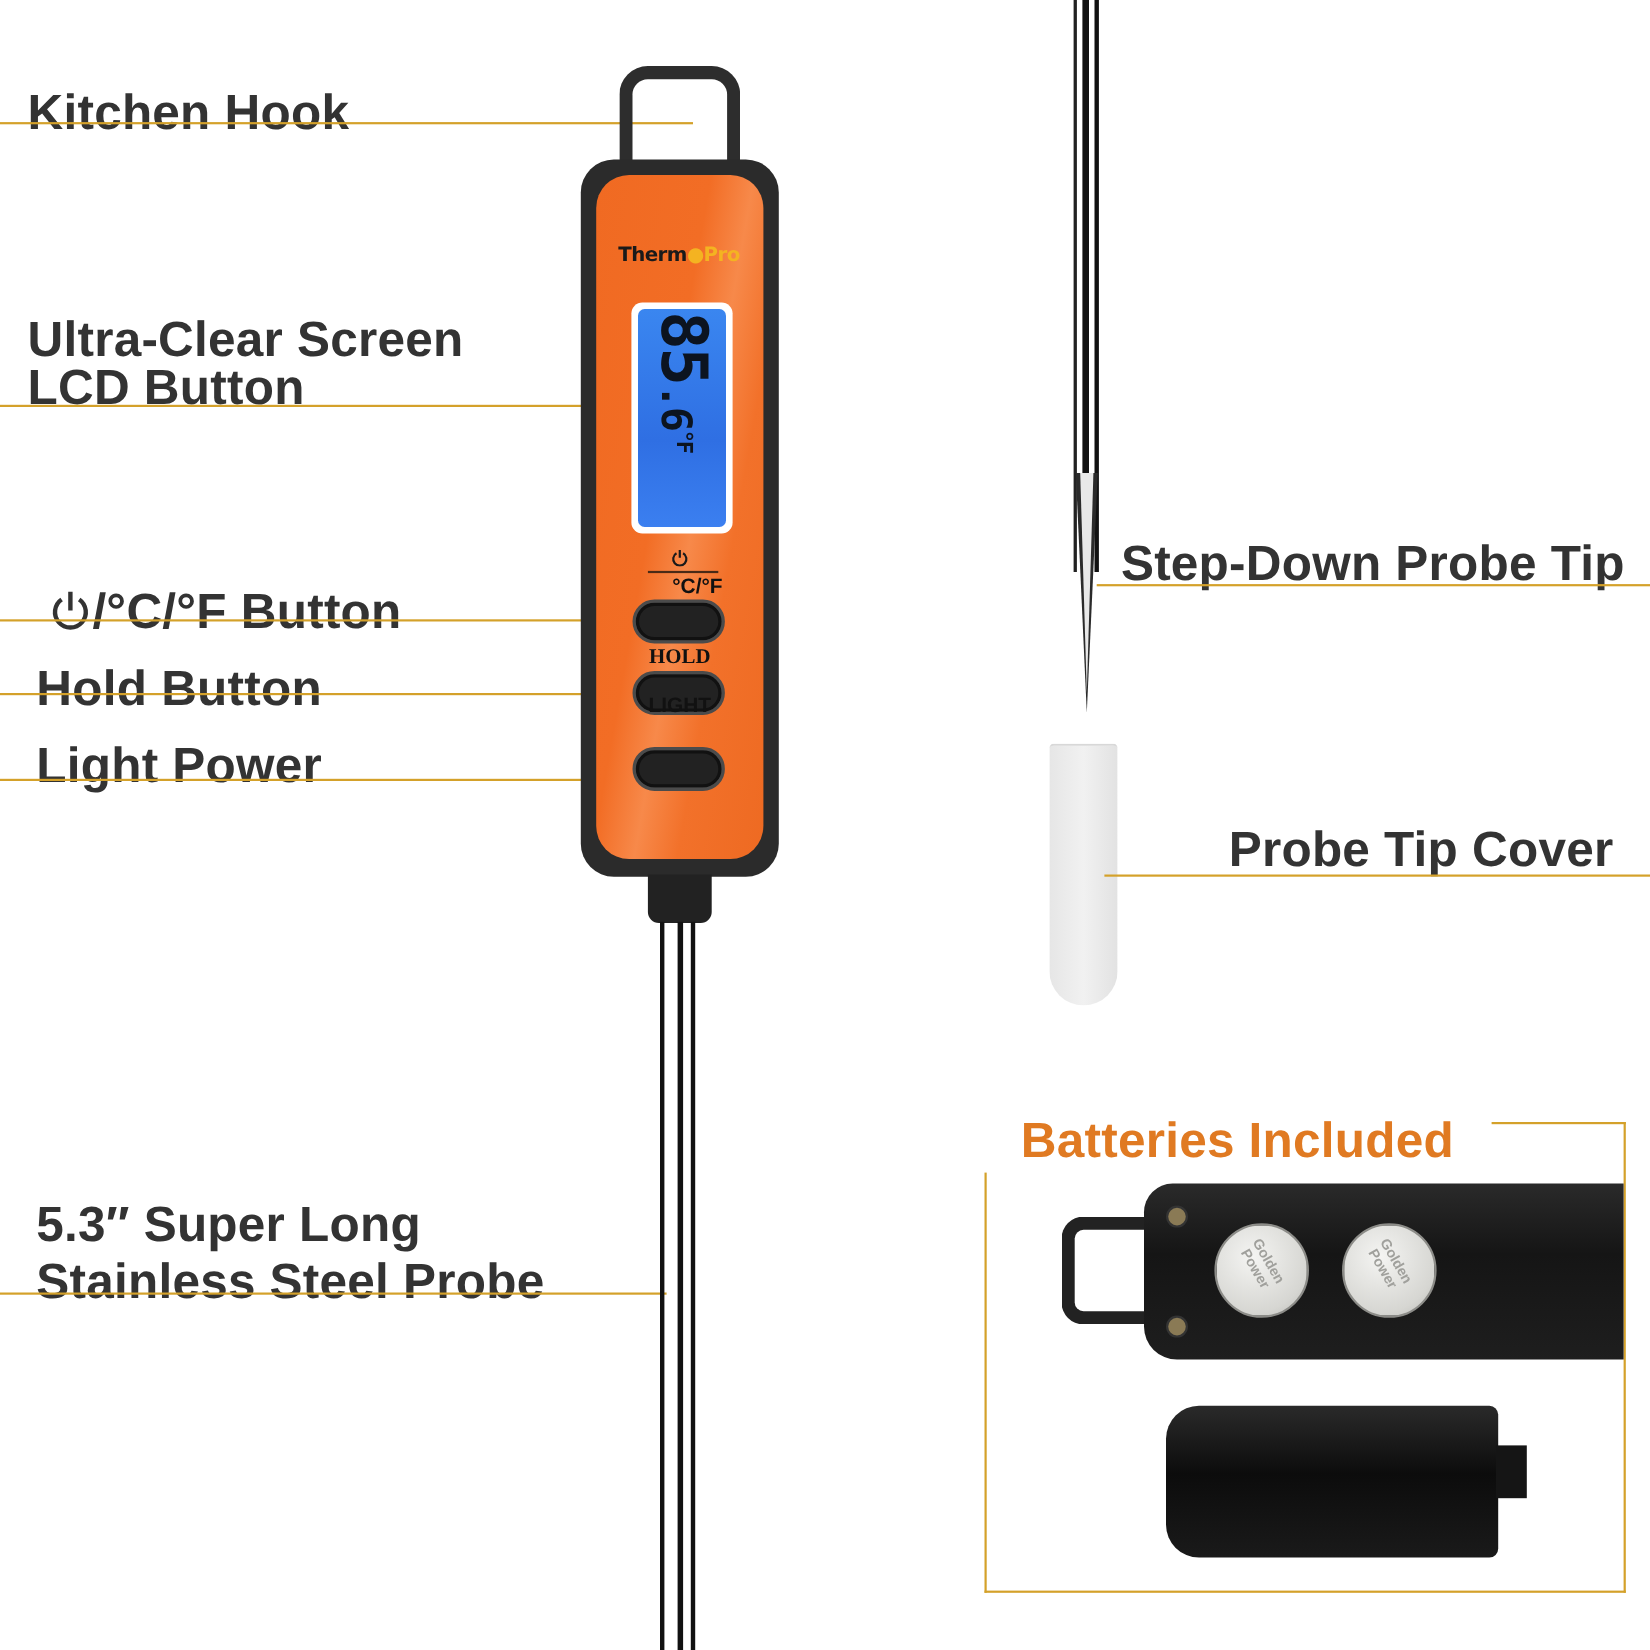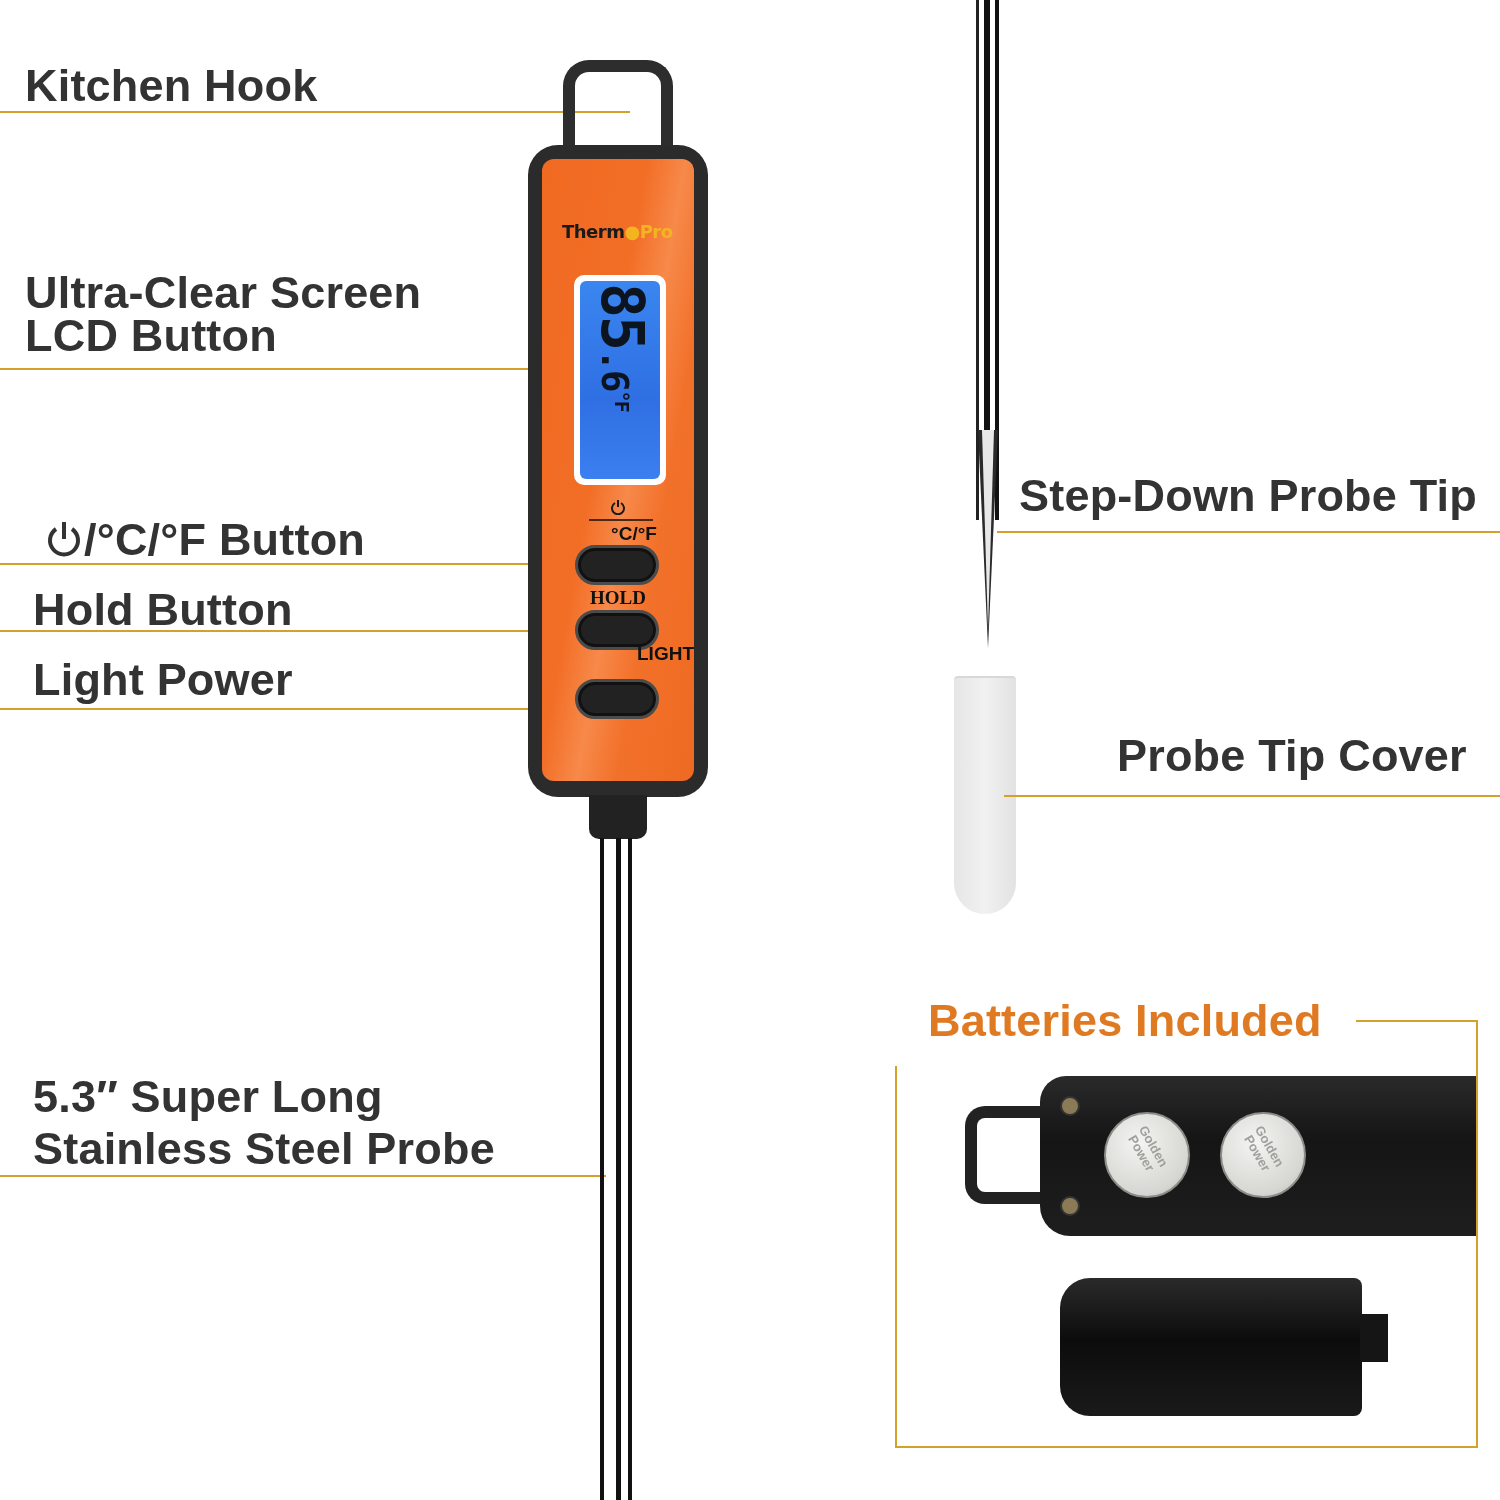--- a/index.html
+++ b/index.html
@@ -1,24 +1,24 @@
 <!DOCTYPE html>
 <html><head>
 <meta charset="utf-8">
 <style>
   html,body{margin:0;padding:0;background:#ffffff;}
   body{width:1500px;height:1500px;position:relative;overflow:hidden;font-family:"Liberation Sans","DejaVu Sans",sans-serif;}
-  .label{position:absolute;font-weight:bold;color:#333333;font-size:45px;line-height:46px;white-space:nowrap;letter-spacing:0.2px;}
+  .label{position:absolute;font-weight:bold;color:#333333;font-size:45px;line-height:46px;white-space:nowrap;letter-spacing:0.2px;margin-top:16px;}
   .leader{position:absolute;height:2px;background:#d4a12a;}
   .vleader{position:absolute;width:2px;background:#d4a12a;}
   .orange-title{color:#e07a22;}
   
   .hook{position:absolute;left:563px;top:60px;width:110px;height:110px;border:12px solid #2d2d2d;border-bottom:none;border-radius:26px 26px 0 0;box-sizing:border-box;}
   .body-outer{position:absolute;left:528px;top:145px;width:180px;height:652px;background:#2b2b2b;border-radius:30px;}
-  .body-inner{position:absolute;left:14px;top:14px;width:152px;height:622px;background:linear-gradient(100deg,#f06a22 0%,#f26d25 40%,#f7894a 55%,#f2712a 70%,#ee6a22 100%);border-radius:12px;}
+  .body-inner{position:absolute;left:14px;top:14px;width:152px;height:622px;background:linear-gradient(100deg,#f06a22 0%,#f26d25 40%,#f7894a 55%,#f2712a 70%,#ee6a22 100%);border-radius:30px;}
   .brand{position:absolute;left:20px;top:62px;width:140px;font-weight:bold;font-size:18px;color:#1a1a1a;font-family:"DejaVu Sans",sans-serif;letter-spacing:-0.5px;}
   .brand .pro{color:#f4b321;}
   .lcd-frame{position:absolute;left:32px;top:116px;width:92px;height:210px;background:#ffffff;border-radius:10px;}
   .lcd{position:absolute;left:6px;top:6px;width:80px;height:198px;background:linear-gradient(180deg,#3a86f0,#2f6fe3 60%,#3b7ff0);border-radius:6px;overflow:hidden;}
   .lcd-text{position:absolute;left:-48px;top:62px;width:180px;height:60px;transform:rotate(90deg);font-family:"DejaVu Sans Mono",monospace;font-size:58px;font-weight:bold;color:#0c1420;line-height:60px;letter-spacing:-2px;}
   .lcd-text .dec{font-size:38px;}
   .lcd-text .unit{font-size:20px;vertical-align:top;}
   .pwr-sym{position:absolute;left:68px;top:340px;font-size:16px;color:#1a1a1a;}
   .sep{position:absolute;left:47px;top:360px;width:64px;height:2px;background:#4a2a16;}
   .btn-label{position:absolute;width:152px;text-align:center;font-weight:bold;font-size:19px;color:#111;}
@@ -88,21 +88,21 @@
       <svg width="16" height="16" viewBox="0 0 16 16">
           <path d="M5 4 A6 6 0 1 0 11 4" fill="none" stroke="#1a1a1a" stroke-width="2"></path>
           <line x1="8" y1="1" x2="8" y2="8" stroke="#1a1a1a" stroke-width="2"></line>
         </svg>
     </div>
     <div class="sep"></div>
     <div class="btn-label" style="left:0;top:364px;padding-left:16px;">°C/°F</div>
     <div class="btn" style="top:386px;"></div>
     <div class="btn-label" style="left:0;top:428px;font-family:Liberation Serif, serif;">HOLD</div>
     <div class="btn" style="top:451px;"></div>
-    <div class="btn-label" style="left:0;top:484px;text-align:right;">LIGHT</div>
+    <div class="btn-label" style="left:0;top:472px;">LIGHT</div>
     <div class="btn" style="top:520px;"></div>
   </div>
 </div>
 <div class="collar"></div>
 <div class="rod">
   <div class="s1"></div>
     <div class="s2"></div>
     <div class="s3"></div>
 </div>
 

